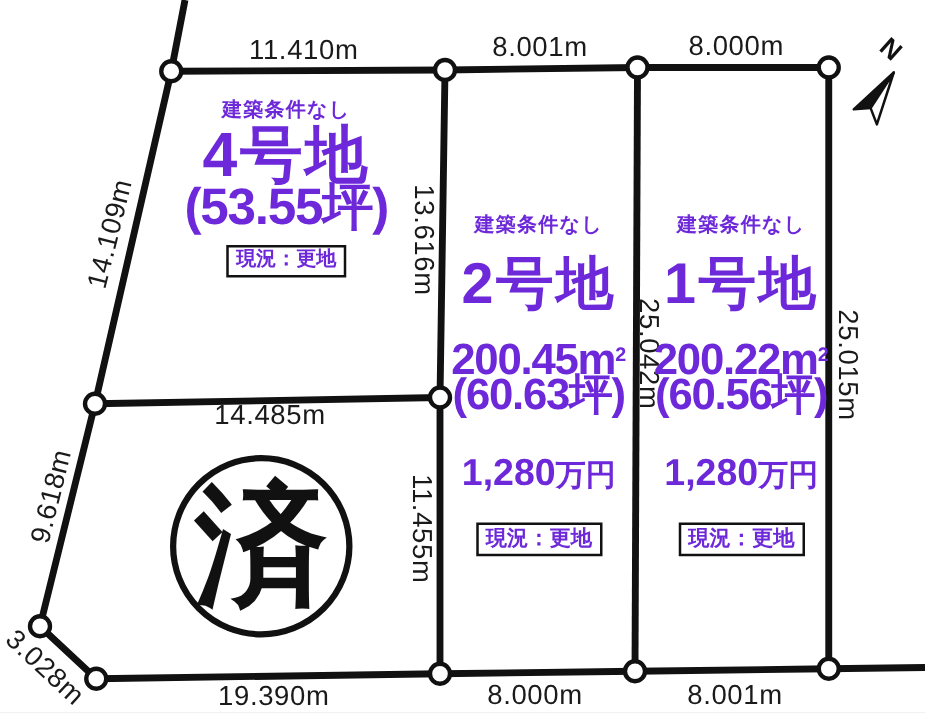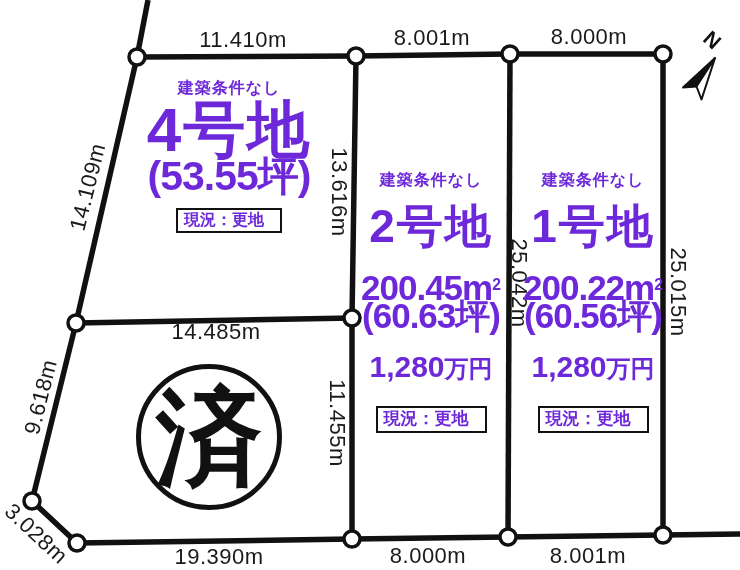--- a/index.html
+++ b/index.html
@@ -23,38 +23,38 @@
   .lot { position:absolute; text-align:center; color:#6d28d9; }
   .lot .cond { font-size:16px; font-weight:800; letter-spacing:1px; }
   .lot .name { font-weight:800; line-height:0.95; letter-spacing:2px; }
   .lot .num  { font-weight:800; line-height:0.82; letter-spacing:-1px; white-space:nowrap; }
   .lot .num sup { font-size:0.45em; vertical-align:0.65em; letter-spacing:0; }
   .lot .price { font-weight:800; white-space:nowrap; line-height:1; }
   .lot .price .unit { font-size:0.8em; }
   .badge-row { line-height:1; }
   .badge {
     display:inline-block; border:2px solid #111; background:#fff;
-    font-weight:800; padding:1px 16px 2px 6px; line-height:1.15; white-space:nowrap;
+    font-weight:800; padding:1px 6px 2px 6px; line-height:1.15; white-space:nowrap;
   }
 
   .lot4 { left:138px; top:78px; width:182px; }
-  .lot4 .name { font-size:62px; margin-top:2px; }
+  .lot4 .name { font-size:50px; margin-top:2px; }
   .lot4 .area { margin-top:9px; }
   .lot4 .num  { font-size:41px; }
   .lot4 .price { margin-top:16px; font-size:32px; }
   .lot4 .badge-row { margin-top:14px; }
   .lot4 .badge { font-size:16px; }
 
   .lotSmall { width:140px; top:170px; }
   .lot2 { left:361px; }
   .lot1 { left:523px; }
   .lotSmall .name { font-size:46px; margin-top:14px; }
   .lotSmall .area { margin-top:25px; }
   .lotSmall .num  { font-size:35px; }
-  .lotSmall .price { margin-top:21px; font-size:30px; }
+  .lotSmall .price { margin-top:33px; font-size:30px; }
   .lotSmall .badge-row { margin-top:24px; }
   .lotSmall .badge { font-size:17px; }
 
   
   .sold {
     position:absolute; left:136px; top:364px; width:136px; height:136px;
     border:5px solid #111; border-radius:50%;
     display:flex; align-items:center; justify-content:center;
     font-size:106px; font-weight:800; line-height:1; color:#111;
   }

